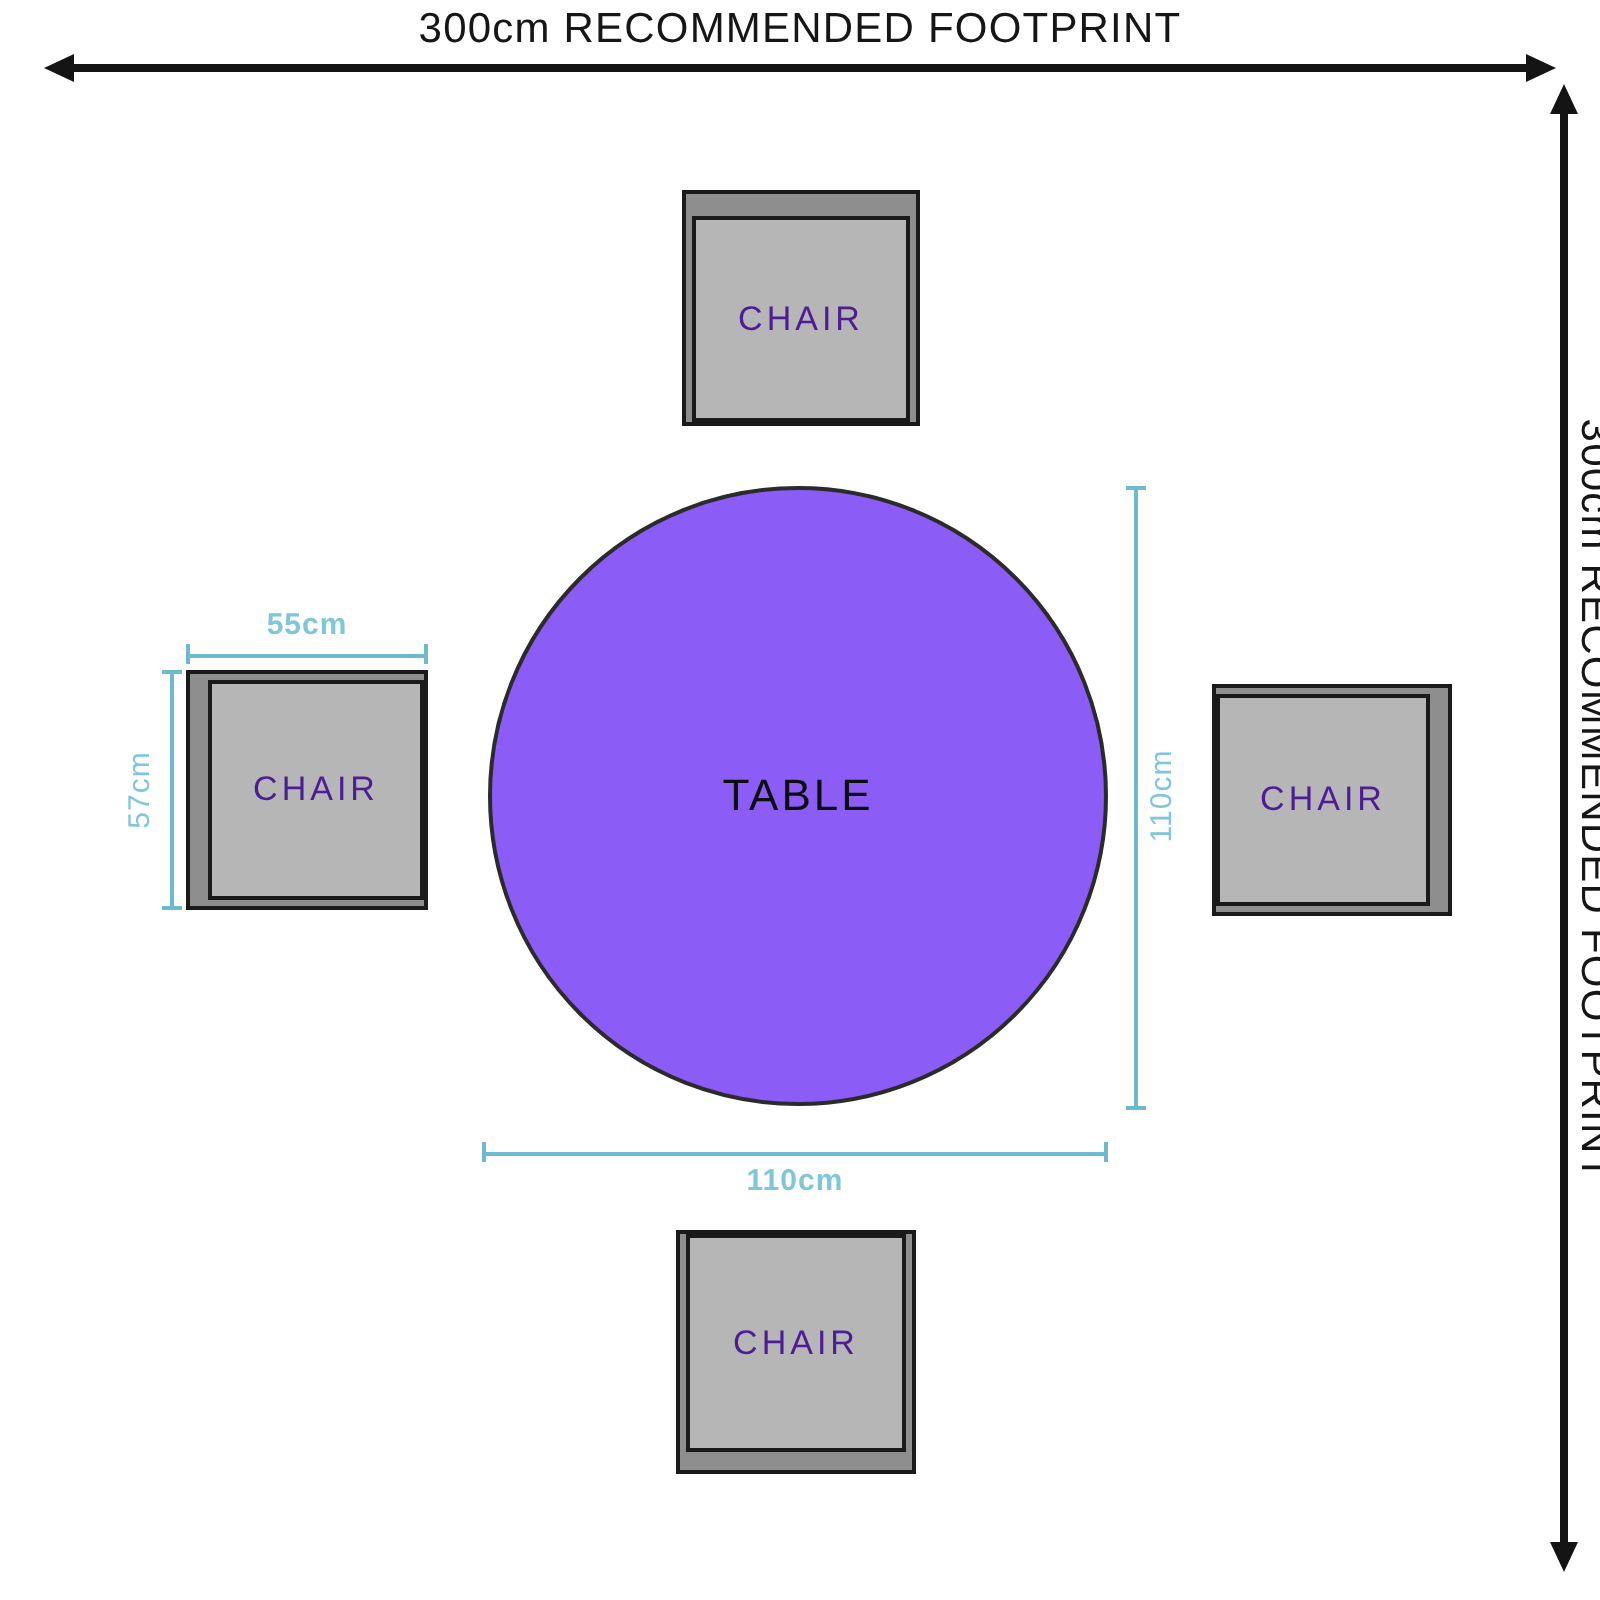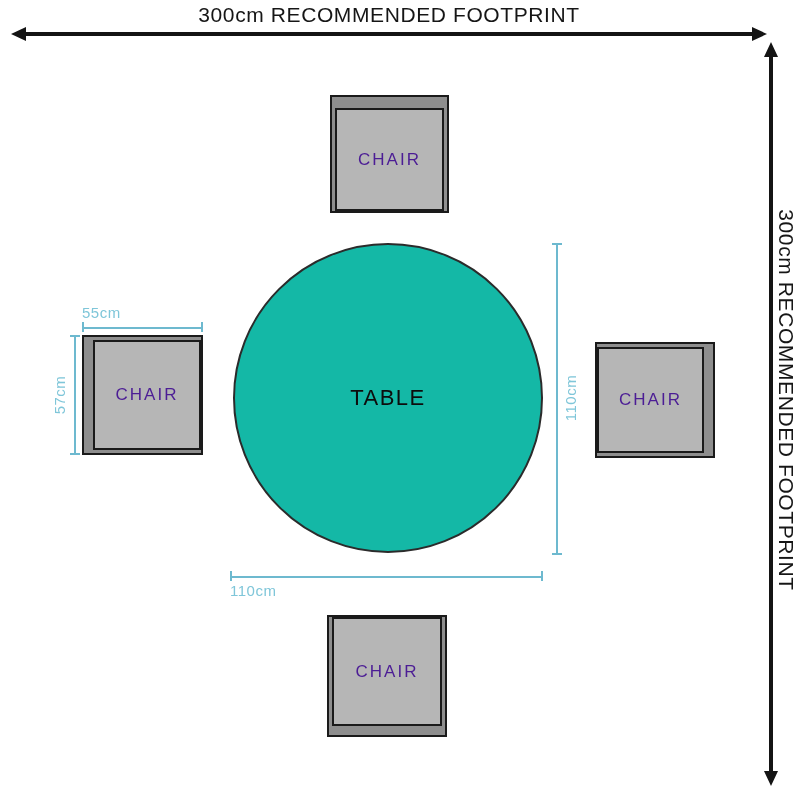--- a/index.html
+++ b/index.html
@@ -3,21 +3,21 @@
 <meta charset="utf-8">
 <style>
   html, body { margin: 0; padding: 0; }
   body {
     width: 800px; height: 800px;
     background: #ffffff;
     font-family: "Liberation Sans", sans-serif;
     position: relative;
     overflow: hidden;
   }
-  .canvas { position: absolute; inset: 0; }
+  .canvas { position: absolute; inset: 0; margin-left: 11px; }
 
   
   .title {
     position: absolute; left: 12px; top: 3px; width: 754px;
     text-align: center;
     font-size: 21px; letter-spacing: 0.6px; color: #161616;
     white-space: nowrap;
   }
   .side-title {
     position: absolute; left: 786px; top: 400px;
@@ -32,21 +32,21 @@
   .ah { position: absolute; width: 0; height: 0; }
   .ah-left  { left: 11px;  top: 27px; border-top: 7px solid transparent; border-bottom: 7px solid transparent; border-right: 15px solid #141414; }
   .ah-right { left: 752px; top: 27px; border-top: 7px solid transparent; border-bottom: 7px solid transparent; border-left: 15px solid #141414; }
   .ah-up    { left: 764px; top: 42px;  border-left: 7px solid transparent; border-right: 7px solid transparent; border-bottom: 15px solid #141414; }
   .ah-down  { left: 764px; top: 771px; border-left: 7px solid transparent; border-right: 7px solid transparent; border-top: 15px solid #141414; }
 
   
   .table-circle {
     position: absolute; left: 233px; top: 243px; width: 310px; height: 310px;
     border-radius: 50%;
-    background: #14b8a6; border: 2px solid #2b2b2b;
+    background: #8b5cf6; border: 2px solid #2b2b2b;
     box-sizing: border-box;
     display: flex; align-items: center; justify-content: center;
   }
   .table-label { font-size: 22px; letter-spacing: 1.5px; color: #0d0d0d; }
 
   
   .chair {
     position: absolute;
     background: #8e8e8e; border: 2px solid #1a1a1a;
     box-sizing: border-box;
@@ -67,21 +67,21 @@
   .chair-right  .seat { top: 3px; bottom: 3px; right: 9px; left: 0; }
   .chair-bottom { left: 327px; top: 615px; width: 120px; height: 122px; }
   .chair-bottom .seat { left: 3px; right: 3px; bottom: 9px; top: 0; }
 
   
   .dim-line, .dim-tick { position: absolute; background: #6db9cf; }
   .dim-text {
     position: absolute; color: #7fc6d9;
     font-size: 15px; letter-spacing: 0.5px; white-space: nowrap;
   }
-  .dim-text.center { text-align: left; }
+  .dim-text.center { text-align: center; font-weight: bold; }
   .rot-ccw { transform: translate(-50%,-50%) rotate(-90deg); }
 
   
   .dim55-line  { left: 82px; top: 327px; width: 121px; height: 2px; }
   .dim55-tick-l{ left: 82px;  top: 322px; width: 2px; height: 10px; }
   .dim55-tick-r{ left: 201px; top: 322px; width: 2px; height: 10px; }
   .dim55-text  { left: 82px; top: 304px; width: 121px; }
 
   
   .dim57-line  { left: 74px; top: 335px; width: 2px; height: 120px; }

